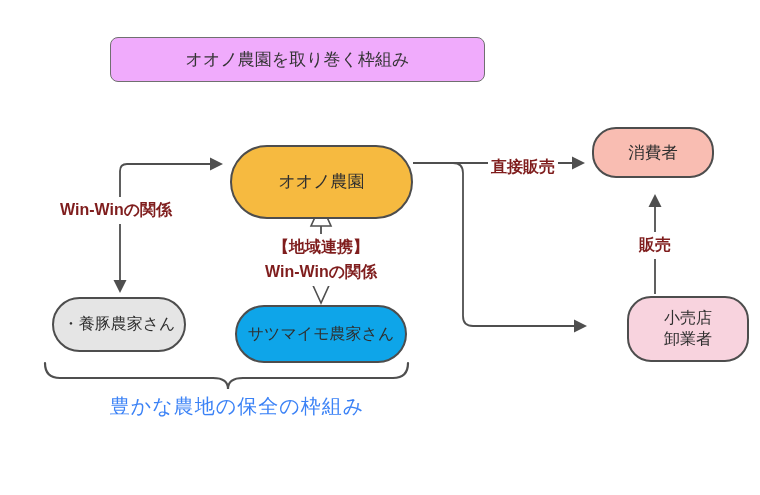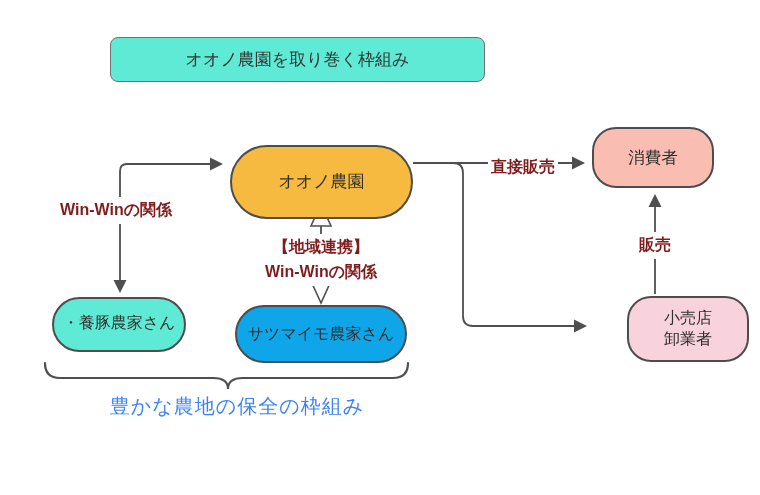--- a/index.html
+++ b/index.html
@@ -18,21 +18,21 @@
   svg.edges {
     position: absolute;
     left: 0; top: 0;
     width: 760px; height: 495px;
     pointer-events: none;
   }
   .title-box {
     position: absolute;
     left: 110px; top: 37px;
     width: 375px; height: 45px;
-    background: #5eead4;
+    background: #f0abfc;
     border: 1.6px solid #707070;
     border-radius: 8px;
     display: flex;
     align-items: center;
     justify-content: center;
     font-size: 17px;
     color: #333333;
   }
   .node {
     position: absolute;
@@ -40,21 +40,21 @@
     display: flex;
     flex-direction: column;
     align-items: center;
     justify-content: center;
     text-align: center;
     font-size: 16.5px;
     color: #2f2f2f;
     line-height: 1.3;
   }
   .node-farm     { left: 230px; top: 128px; width: 183px; height: 74px; border-radius: 37px; font-size: 17px; }
-  .node-consumer { left: 592px; top: 127px; width: 122px; height: 61px; border-radius: 24px; }
+  .node-consumer { left: 592px; top: 127px; width: 122px; height: 51px; border-radius: 24px; }
   .node-retail   { left: 627px; top: 296px; width: 122px; height: 66px; border-radius: 24px; font-size: 16px; }
   .node-pig      { left: 52px;  top: 297px; width: 134px; height: 55px; border-radius: 28px; font-size: 16px; }
   .node-potato   { left: 235px; top: 305px; width: 172px; height: 58px; border-radius: 29px; font-size: 16px; }
   .edge-label {
     position: absolute;
     background: #ffffff;
     font-weight: bold;
     font-size: 16px;
     color: #7f1d1d;
     text-align: center;
@@ -106,21 +106,21 @@
 
   <div class="node node-farm" style="background-color: rgb(246, 186, 64); margin-top: 17px;">オオノ農園</div>
 
   <div class="node node-consumer" style="background-color: rgb(249, 189, 178);">消費者</div>
 
   <div class="node node-retail" style="background-color: rgb(248, 211, 222);">
     <span>小売店</span>
     <span>卸業者</span>
   </div>
 
-  <div class="node node-pig" style="background-color: #5eead4; font-family: Liberation Mono, monospace;">・養豚農家さん</div>
+  <div class="node node-pig" style="background-color: #e5e5e5;">・養豚農家さん</div>
 
   <div class="node node-potato" style="background-color: #0ea5e9;">サツマイモ農家さん</div>
 
   <div class="edge-label label-pig">
     <div>Win-Winの関係</div>
   </div>
 
   <div class="edge-label label-potato">
     <div>【地域連携】</div>
     <div>Win-Winの関係</div>

